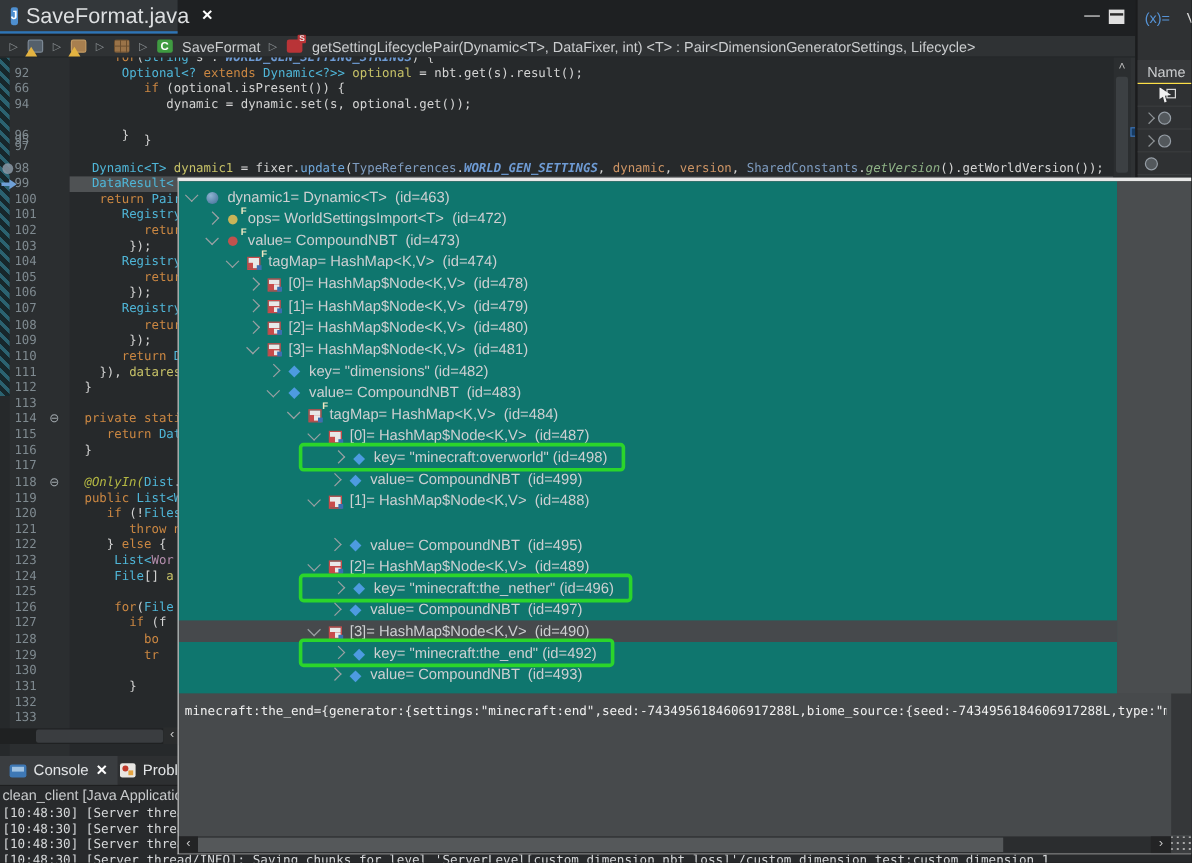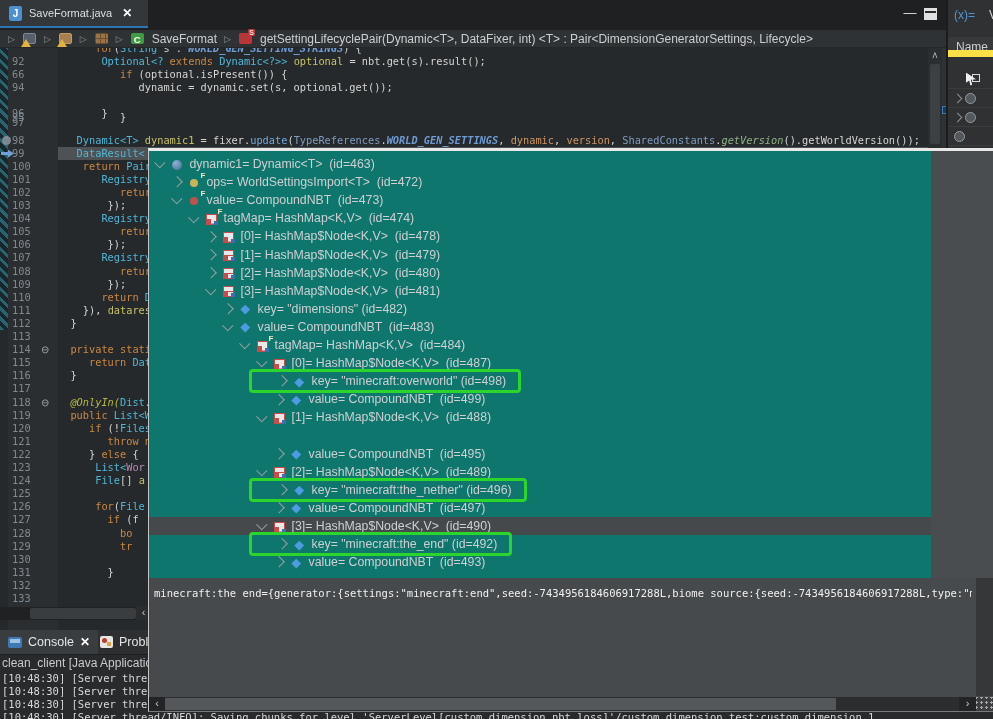--- a/index.html
+++ b/index.html
@@ -3,21 +3,21 @@
 <meta charset="utf-8">
 <style>
   html,body{margin:0;padding:0;background:#191919;}
   #app{position:relative;width:993px;height:719px;overflow:hidden;background:#26292B;
        font-family:"Liberation Sans",sans-serif;-webkit-font-smoothing:antialiased;}
   .abs{position:absolute;}
   
   #titlebar{left:0;top:0;width:993px;height:30px;background:#1E2022;}
   #file-tab{left:0;top:0;height:28px;width:148px;background:#33373A;border-bottom:2px solid #2E75B6;
             display:flex;align-items:center;gap:7px;padding-left:9px;box-sizing:border-box;}
-  #file-tab .lbl{color:#DDDFE1;font-size:11px;}
+  #file-tab .lbl{color:#DDDFE1;font-size:18px;}
   #file-tab .x{color:#FFFFFF;font-size:12px;font-weight:700;margin-left:3px;}
   .jfile{width:13px;height:15px;background:#4E8FD0;border-radius:2px;position:relative;color:#fff;
          font-size:10px;font-weight:700;text-align:center;line-height:15px;}
   #win-min{left:899px;top:4px;width:22px;height:20px;color:#E6E6E6;font-size:13px;text-align:center;line-height:18px;}
   #win-max{left:924px;top:8px;width:13px;height:12px;background:#E0E0E0;}
   #win-max::after{content:"";position:absolute;left:1px;top:3px;width:11px;height:2px;background:#2A2A2A;}
   
   #crumbbar{left:0;top:30px;width:946px;height:18px;background:#2F3234;display:flex;align-items:center;
             gap:7px;padding-left:8px;box-sizing:border-box;border-bottom:1px solid #242628;}
   .csep{color:#8E9396;font-size:9px;}
@@ -57,21 +57,21 @@
   #editor-vscroll{left:928px;top:48px;width:14px;height:582px;background:#2B2E30;}
   #editor-vup{left:929px;top:50px;width:12px;height:12px;color:#BDBDBD;font-size:10px;text-align:center;line-height:12px;}
   #editor-vthumb{left:930px;top:64px;width:10px;height:80px;background:#3C4043;border-radius:2px;}
   #overview-ruler{left:942px;top:48px;width:8px;height:582px;background:#2F3234;}
   #ruler-mark{left:942px;top:106px;width:8px;height:8px;background:#173A60;border:1px solid #3F74B3;box-sizing:border-box;}
   
   #varpanel{left:946px;top:0;width:47px;height:148px;background:#2F3133;border-left:2px solid #1B1C1D;}
   #var-tab{left:952px;top:8px;white-space:nowrap;font-size:12px;}
   #var-tab .bluepart{color:#5693D6;}
   #var-tab .whitepart{color:#D8D8D8;margin-left:14px;}
-  #var-header{left:948px;top:37px;width:45px;height:20px;background:#37393B;border-bottom:7px solid #fde047;
+  #var-header{left:948px;top:50px;width:45px;height:20px;background:#37393B;border-bottom:1px solid #fde047;
       color:#CBCDCF;font-size:12px;line-height:20px;padding-left:8px;box-sizing:border-box;white-space:nowrap;overflow:hidden;}
   .var-row{position:absolute;left:948px;width:45px;height:19px;border-bottom:1px solid #3A3C3E;
       display:flex;align-items:center;gap:4px;padding-left:6px;box-sizing:border-box;}
   .vchev{width:6px;height:6px;border-right:1.6px solid #8E9396;border-bottom:1.6px solid #8E9396;
       transform:rotate(-45deg);flex:none;}
   .vcircle{width:11px;height:11px;border-radius:50%;background:#53585C;border:1px solid #959DA5;box-sizing:border-box;flex:none;}
   .vcursor{position:relative;width:14px;height:13px;flex:none;margin-left:12px;}
   .vcursor .box{position:absolute;left:6px;top:1px;width:8px;height:8px;border:1.5px solid #DADADA;box-sizing:border-box;}
   .vcursor .ptr{position:absolute;left:0;top:0;width:10px;height:13px;background:#F0F0F0;
       clip-path:polygon(0 0,100% 52%,48% 56%,62% 95%,44% 100%,32% 62%,0 78%);}

